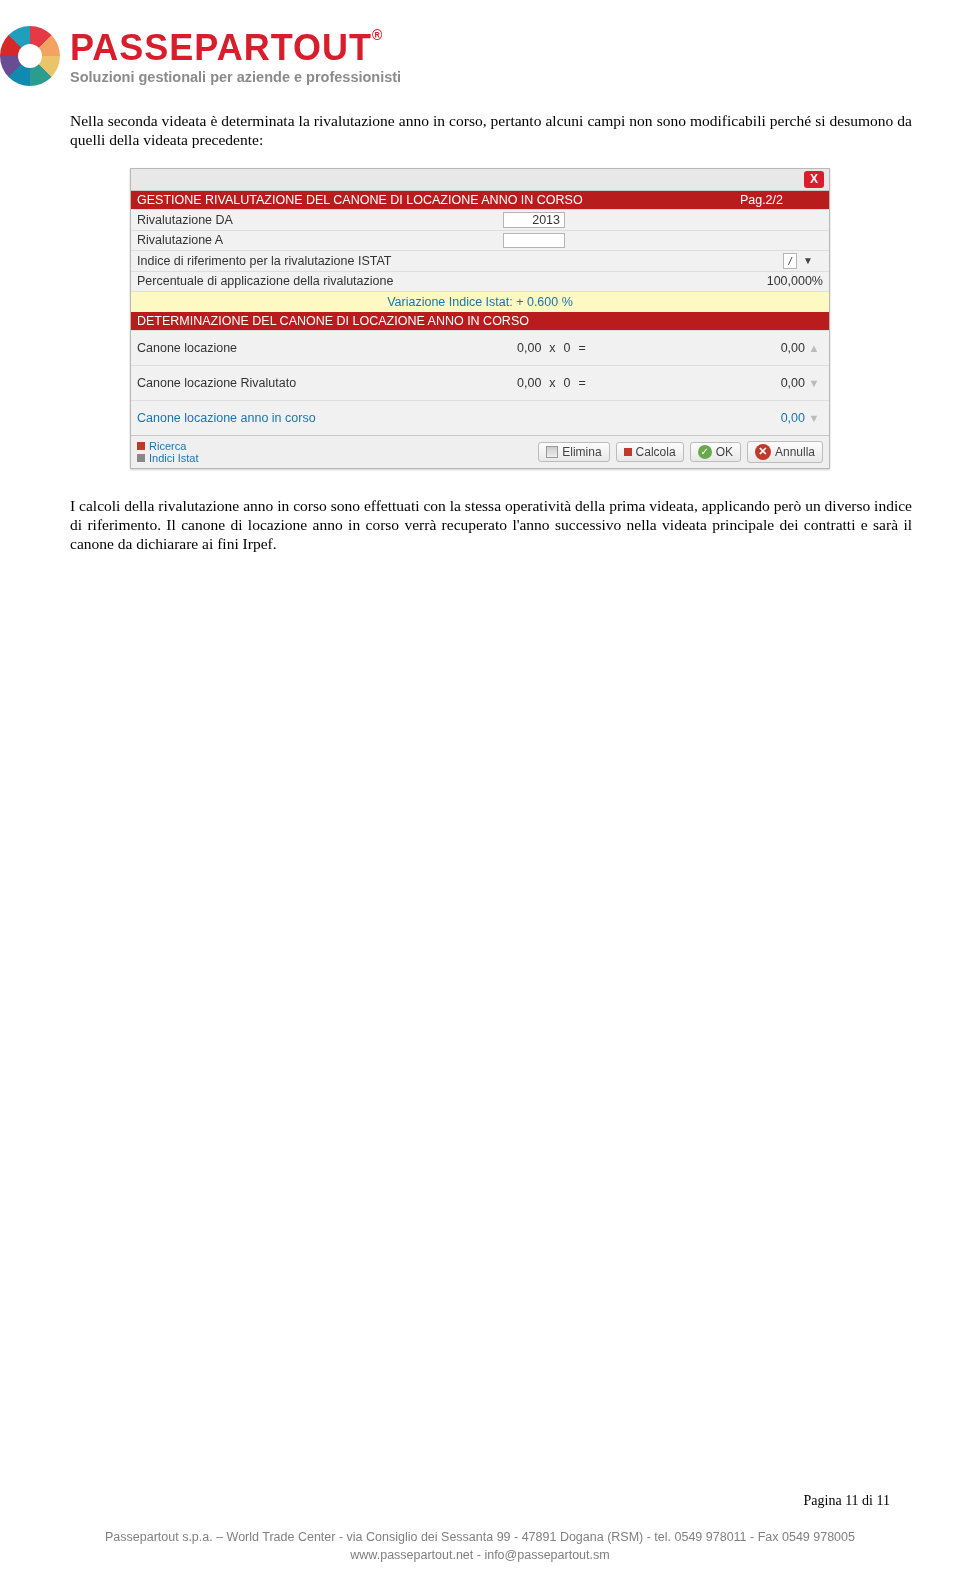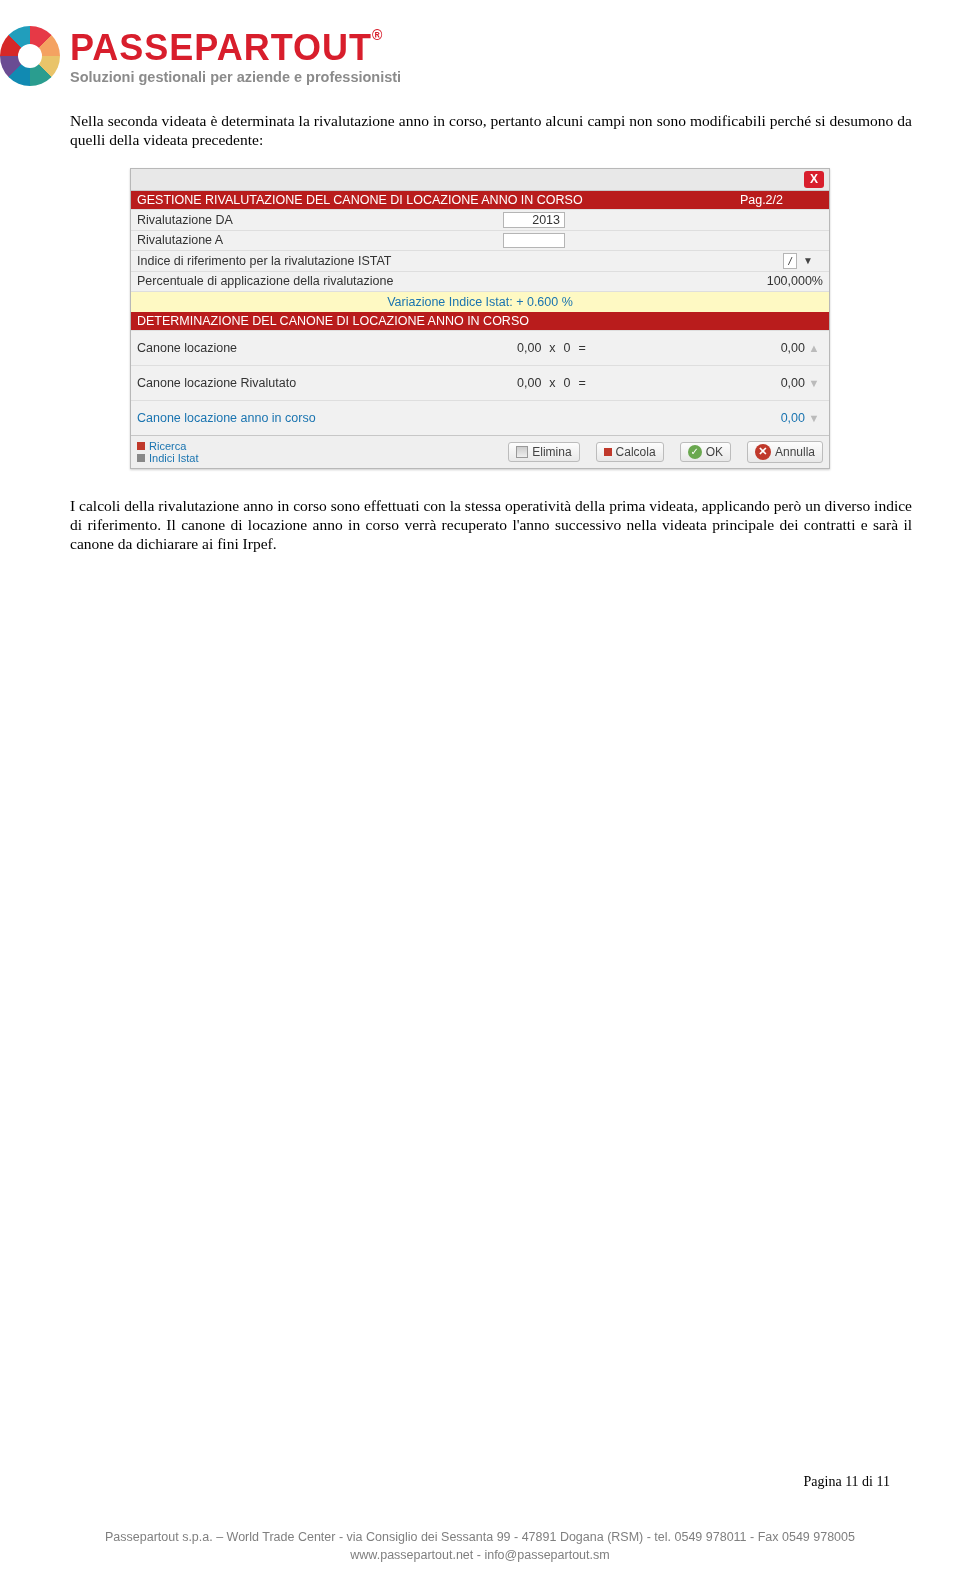--- a/index.html
+++ b/index.html
@@ -45,30 +45,30 @@
   .calc-expr { flex: 1; display:flex; gap:8px; align-items:center; justify-content:flex-start; padding-left:40px; }
   .calc-res { width:70px; text-align:right; }
   .scroll-col { width:18px; display:flex; align-items:center; justify-content:center; color:#bbb; font-size:11px; }
   .blue-link { color:#1a74b0; }
 
   .btm-bar { display:flex; align-items:center; padding:4px 6px; border-top:1px solid #c7c7c7; background:#efefef; gap:8px; }
   .btm-left { display:flex; flex-direction:column; gap:0; font-size:11px; }
   .btm-left-item { display:flex; align-items:center; gap:4px; color:#1a74b0; }
   .sq-red { width:8px; height:8px; background:#c0392b; }
   .sq-grey { width:8px; height:8px; background:#888; }
-  .btm-right { margin-left:auto; display:flex; gap:16px; align-items:center; }
+  .btm-right { margin-left:auto; display:flex; gap:6px; align-items:center; }
   .soft-btn { background: linear-gradient(#fdfdfd,#e8e8e8); border:1px solid #bcbcbc; border-radius:3px; padding:2px 7px; font-size:12px; color:#444; display:flex; align-items:center; gap:4px; }
   .trash-ico { width:12px;height:12px; border:1px solid #999; background:linear-gradient(#ccc,#eee); }
   .red-dot { width:8px;height:8px;background:#c0392b; }
   .chk { width:14px;height:14px;border-radius:50%;background:#6aa84f;color:#fff;font-size:10px;display:flex;align-items:center;justify-content:center; }
   .xmk { width:16px;height:16px;border-radius:50%;background:#c0392b;color:#fff;font-size:11px;display:flex;align-items:center;justify-content:center;font-weight:bold; }
 
   
   .footer { position:absolute; bottom:24px; left:0; right:0; text-align:center; font-family: Arial, Helvetica, sans-serif; color:#7f7f7f; font-size:12.5px; line-height:1.4; }
-  .page-num { position:absolute; right:70px; bottom:98px; font-family:"Times New Roman", serif; font-size:14px; color:#000; }
+  .page-num { position:absolute; right:70px; bottom:79px; font-family:"Times New Roman", serif; font-size:14px; color:#000; }
 </style>
 </head>
 <body>
 
 <div class="page">
 
   <div class="header">
     <div class="logo-row">
       <div class="logo-mark"></div>
       <div>

